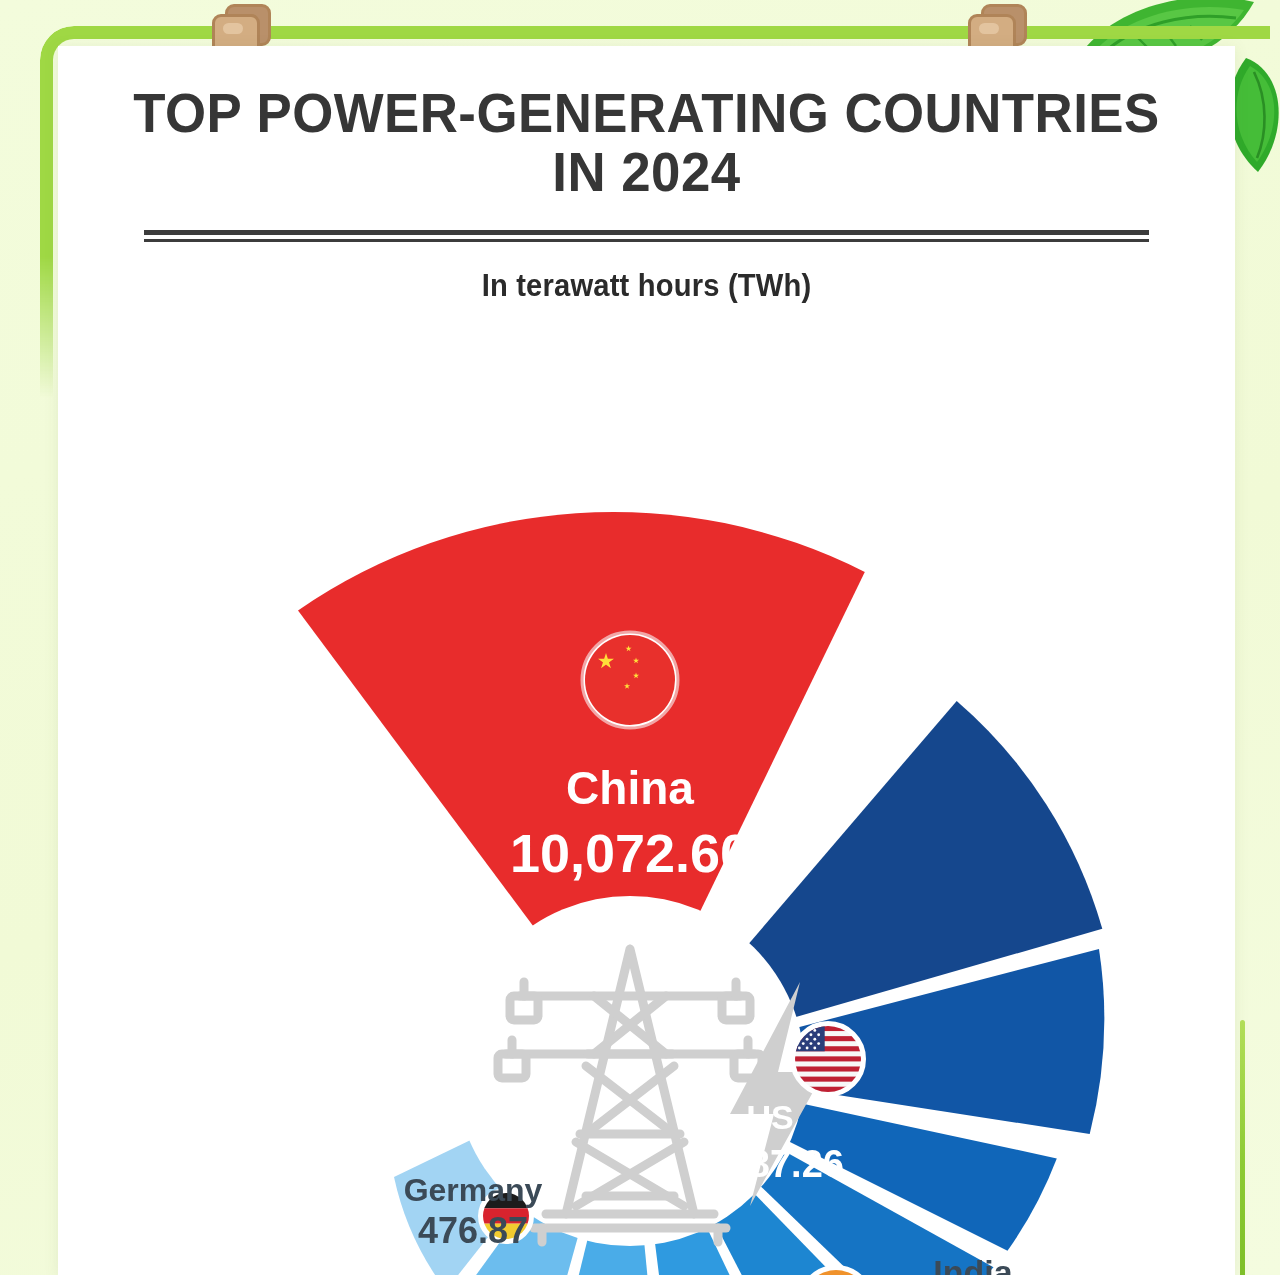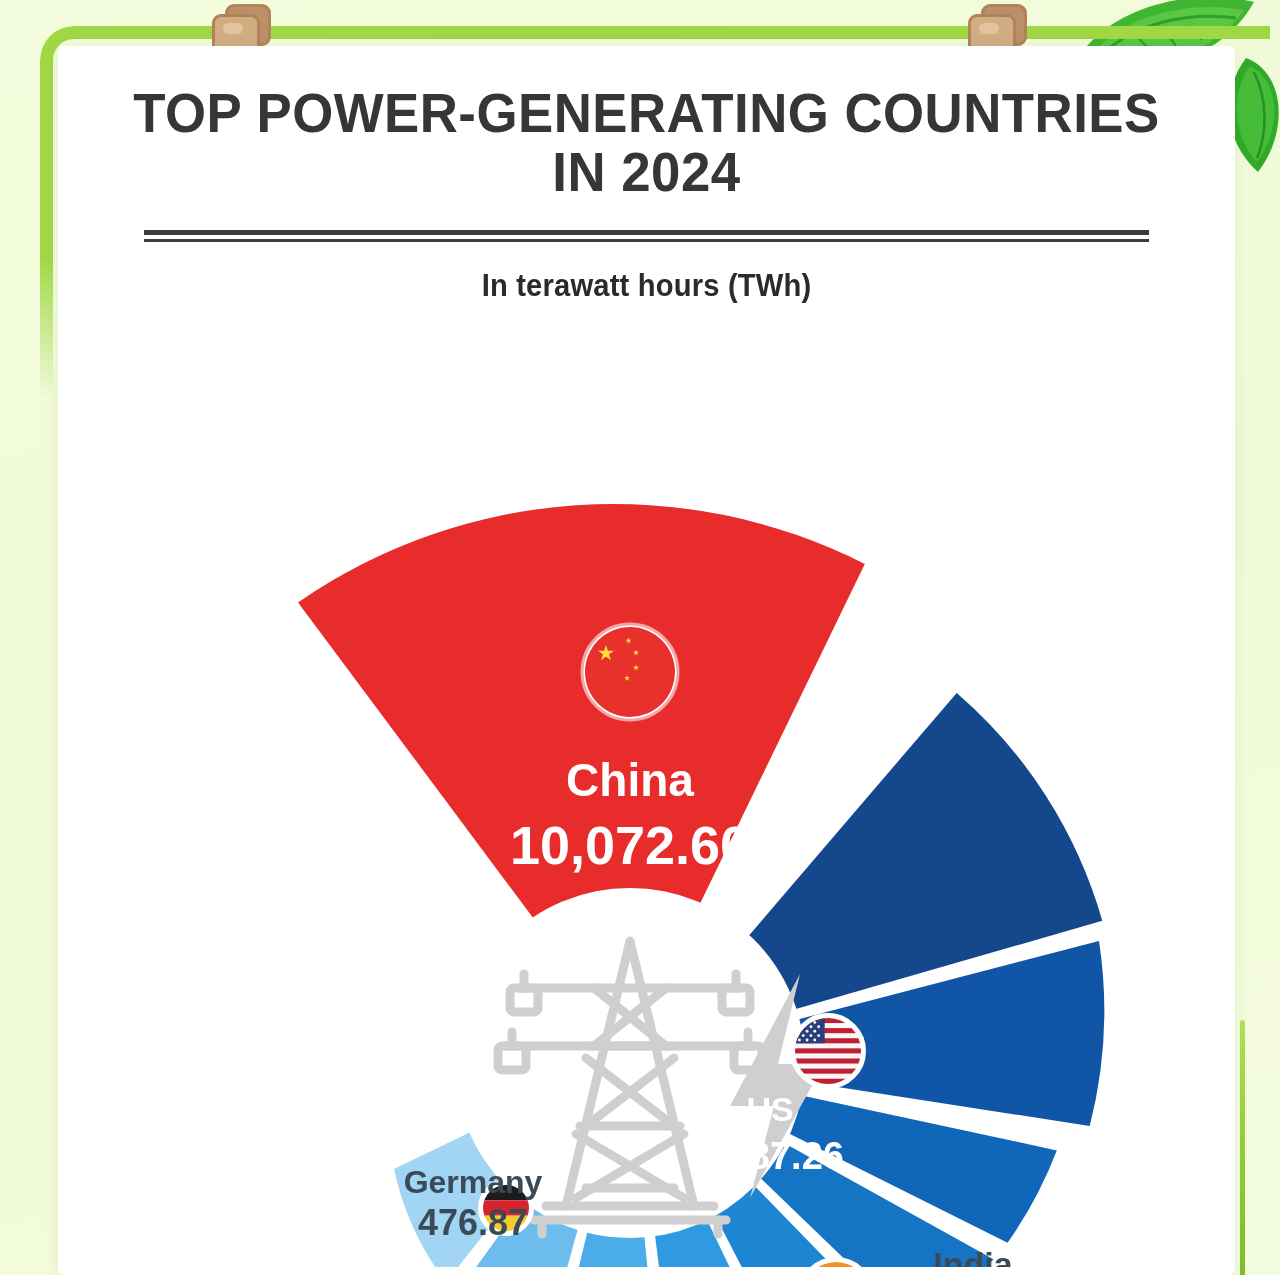--- a/index.html
+++ b/index.html
@@ -97,21 +97,21 @@
   }
 
   
   .card {
     position: absolute;
     left: 58px;
     top: 46px;
     width: 1177px;
     height: 1229px;
     background: #ffffff;
-    border-radius: 6px;
+    border-radius: 0;
     box-shadow: 0 2px 14px rgba(90,110,60,.10);
     overflow: hidden;
   }
 
   
   .title {
     margin: 0;
     padding: 38px 42px 0 42px;
     text-align: center;
     font-family: "Liberation Sans", sans-serif;
@@ -142,21 +142,21 @@
     font-weight: 700;
     color: #2b2b2b;
     letter-spacing: .2px;
     transform: scaleX(0.94);
   }
 
   
   .chart-wrap {
     position: absolute;
     left: 0;
-    top: 230px;
+    top: 238px;
     width: 1177px;
     height: 991px;
   }
   .chart-svg { display: block; }
 
   .wedge-country {
     font-family: "Liberation Sans", sans-serif;
     font-weight: 700;
     fill: #ffffff;
   }

